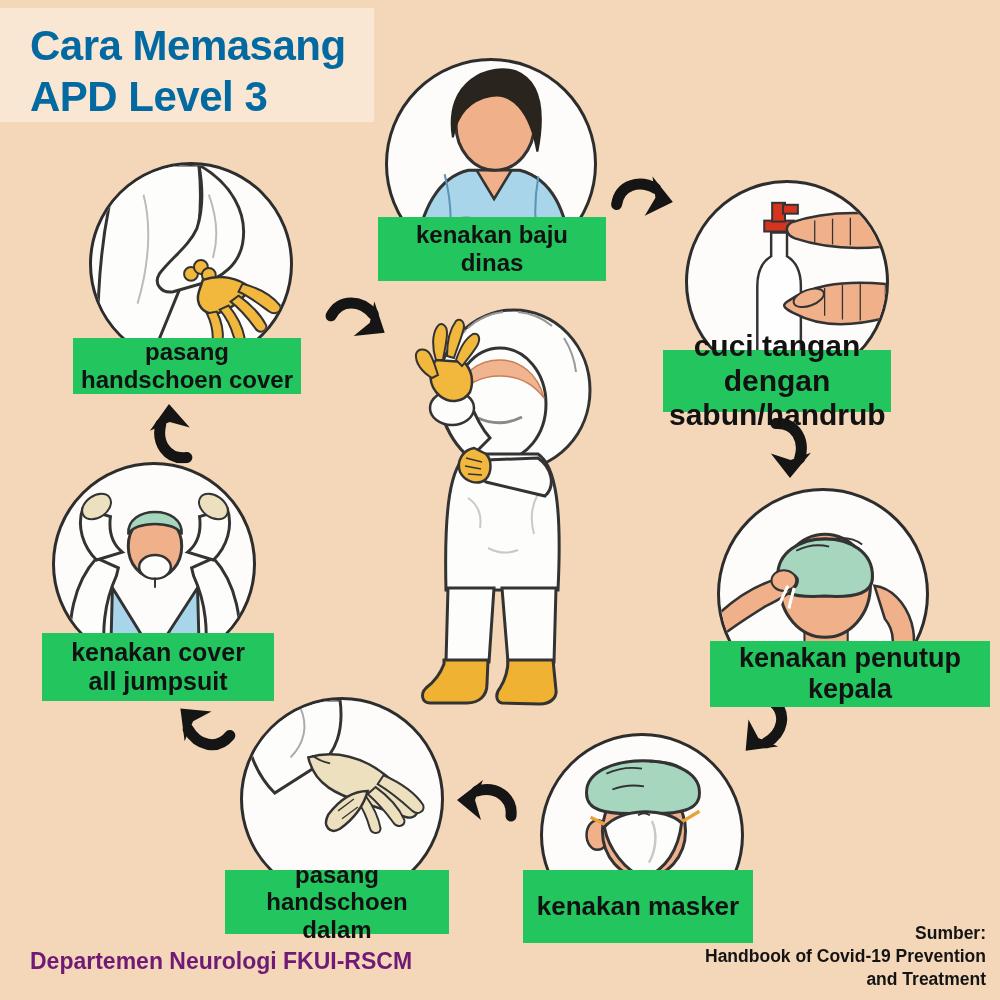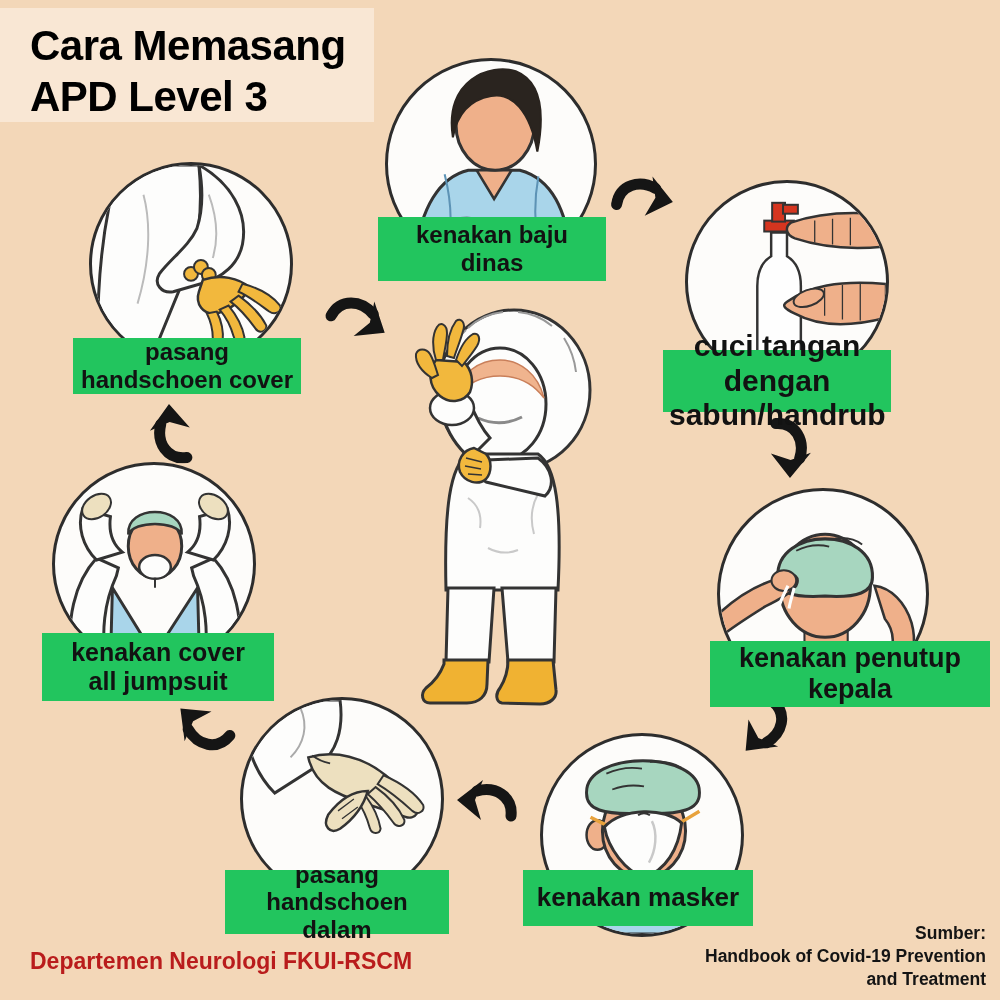--- a/index.html
+++ b/index.html
@@ -9,21 +9,21 @@
     background:#F3D7B8;
     font-family:"Liberation Sans", sans-serif;
     overflow:hidden;
   }
   .title-band{
     position:absolute;left:0;top:8px;width:374px;height:114px;
     background:#F9E7D4;z-index:1;
   }
   .title{
     position:absolute;left:30px;top:20px;z-index:2;
-    font-size:42px;font-weight:bold;color:#000000;
+    font-size:42px;font-weight:bold;color:#0369a1;
     line-height:1.22;letter-spacing:-0.5px;
   }
   .title span{display:block;}
   .step-circle{
     position:absolute;border-radius:50%;
     background:#FDFCFA;border:3px solid #2d2d2d;
     overflow:hidden;z-index:2;box-sizing:border-box;
   }
   .step-circle svg{width:100%;height:100%;display:block;}
   .step-label{
@@ -33,21 +33,21 @@
     text-align:center;line-height:1.15;box-sizing:border-box;
     padding:4px 6px;
   }
   .step-label span{display:block;}
   .arrow{position:absolute;z-index:3;width:62px;height:50px;}
   .arrow svg{width:100%;height:100%;display:block;}
   .center-figure{position:absolute;left:388px;top:298px;width:240px;height:420px;z-index:2;}
   .center-figure svg{width:100%;height:100%;display:block;}
   .footer-left{
     position:absolute;left:30px;top:948px;z-index:2;
-    font-size:23px;font-weight:bold;color:#b91c1c;
+    font-size:23px;font-weight:bold;color:#701a75;
   }
   .footer-right{
     position:absolute;right:14px;top:922px;z-index:2;
     font-size:17.5px;font-weight:bold;color:#141414;
     text-align:right;line-height:1.3;
   }
   .footer-right span{display:block;}
 </style>
 </head>
 <body>
@@ -118,21 +118,21 @@
       <ellipse cx="55" cy="100" rx="11" ry="15" fill="#EFB08A" stroke="#333" stroke-width="2.5"></ellipse>
       <ellipse cx="102" cy="96" rx="42" ry="47" fill="#EFB08A" stroke="#333" stroke-width="3"></ellipse>
       <path d="M44,58 C42,14 160,14 158,58 C158,74 140,80 100,78 C60,80 44,74 44,58 Z" fill="#A7D6BF" stroke="#333" stroke-width="3"></path>
       <path d="M64,38 Q82,30 100,33 M108,26 Q126,24 140,32 M70,54 Q86,48 102,51" stroke="#333" stroke-width="1.8" fill="none"></path>
       <path d="M64,90 L48,82 M138,88 L158,76" stroke="#E8A23C" stroke-width="3.5" fill="none"></path>
       <path d="M62,92 C80,72 124,72 140,88 C137,114 124,136 102,143 C83,136 66,114 62,92 Z" fill="#FDFDFC" stroke="#333" stroke-width="3"></path>
       <path d="M110,86 C116,98 114,116 107,128" stroke="#c9c9c9" stroke-width="2.5" fill="none"></path>
       <path d="M96,80 Q102,76 108,80" stroke="#333" stroke-width="2" fill="none"></path>
     </svg>
   </div>
-  <div class="step-label" style="left:523px;top:870px;width:230px;height:56px;font-size:26px;">
+  <div class="step-label" style="left:523px;top:870px;width:230px;height:73px;font-size:26px;">
     <span>kenakan masker</span>
     <span></span>
   </div>
 
   <div class="step-circle" style="left:240px;top:697px;width:204px;height:204px;">
     <svg viewBox="0 0 200 200">
       <path d="M0,0 L98,0 C102,30 94,54 76,66 L32,94 C10,72 0,38 0,0 Z" fill="#FDFDFC" stroke="#333" stroke-width="3"></path>
       <path d="M58,8 C66,26 62,44 48,58" stroke="#aaa" stroke-width="2" fill="none"></path>
       <path d="M66,58 C94,50 122,58 144,76 L174,102 C182,110 174,122 164,118 L122,104 C96,96 72,86 66,58 Z" fill="#EDE0BF" stroke="#333" stroke-width="2.5"></path>
       <path d="M142,76 C160,84 174,94 182,106 C184,112 177,117 171,112 C160,102 148,92 136,85 Z" fill="#EDE0BF" stroke="#333" stroke-width="2"></path>

